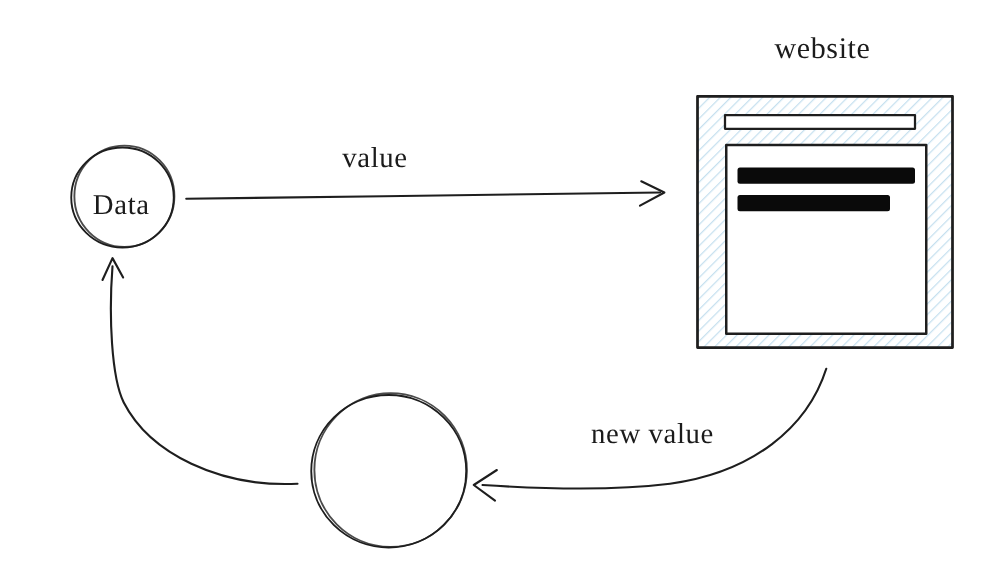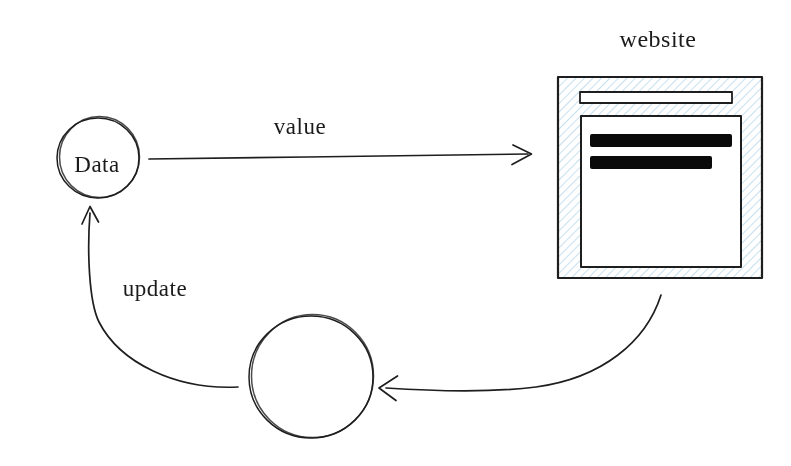--- a/index.html
+++ b/index.html
@@ -86,17 +86,17 @@
 
     </g>
   </svg>
 
   <span class="lbl lbl-website" style="left:658px; top:39px;">website</span>
 
   <span class="lbl" style="left:97px; top:164px;">Data</span>
 
   <span class="lbl" style="left:300px; top:126px;">value</span>
 
-  <span class="lbl" style="left:155px; top:288px;">update</span>
 
 
+  <span class="lbl" style="left:522px; top:347px;">new value</span>
 
 </div>
 
 </body></html>

